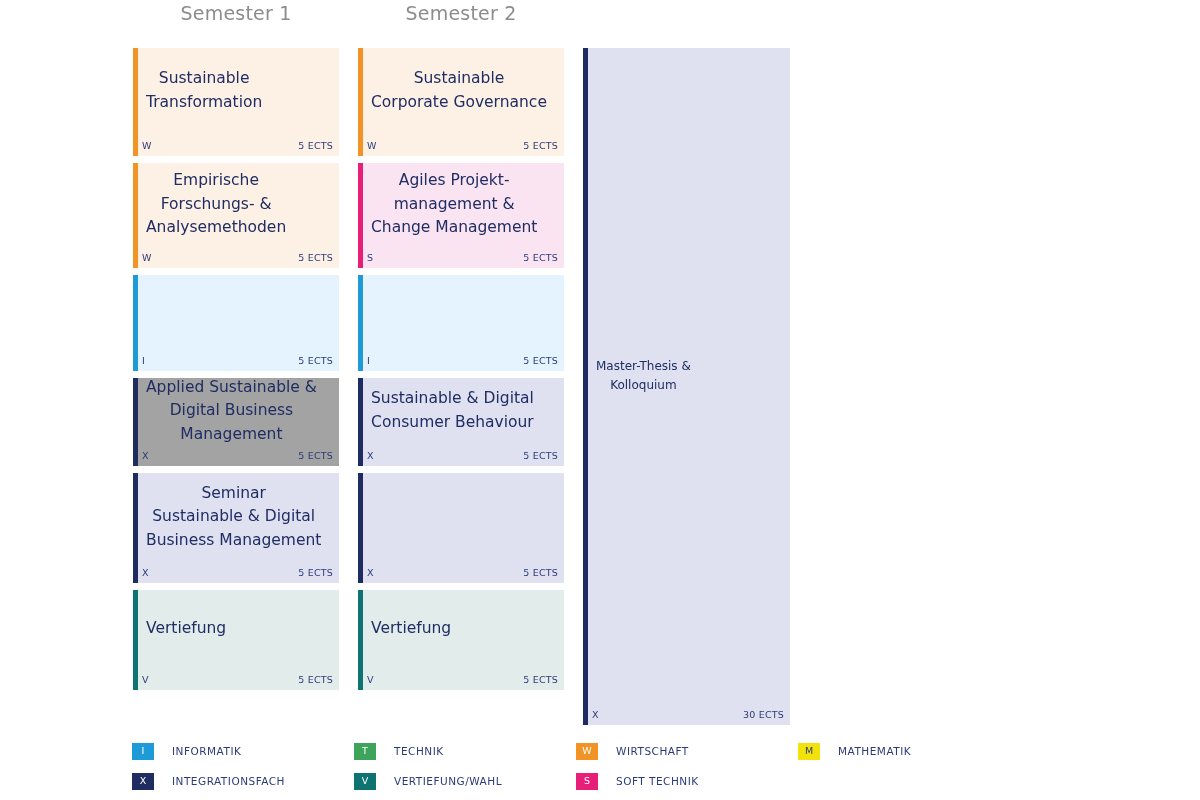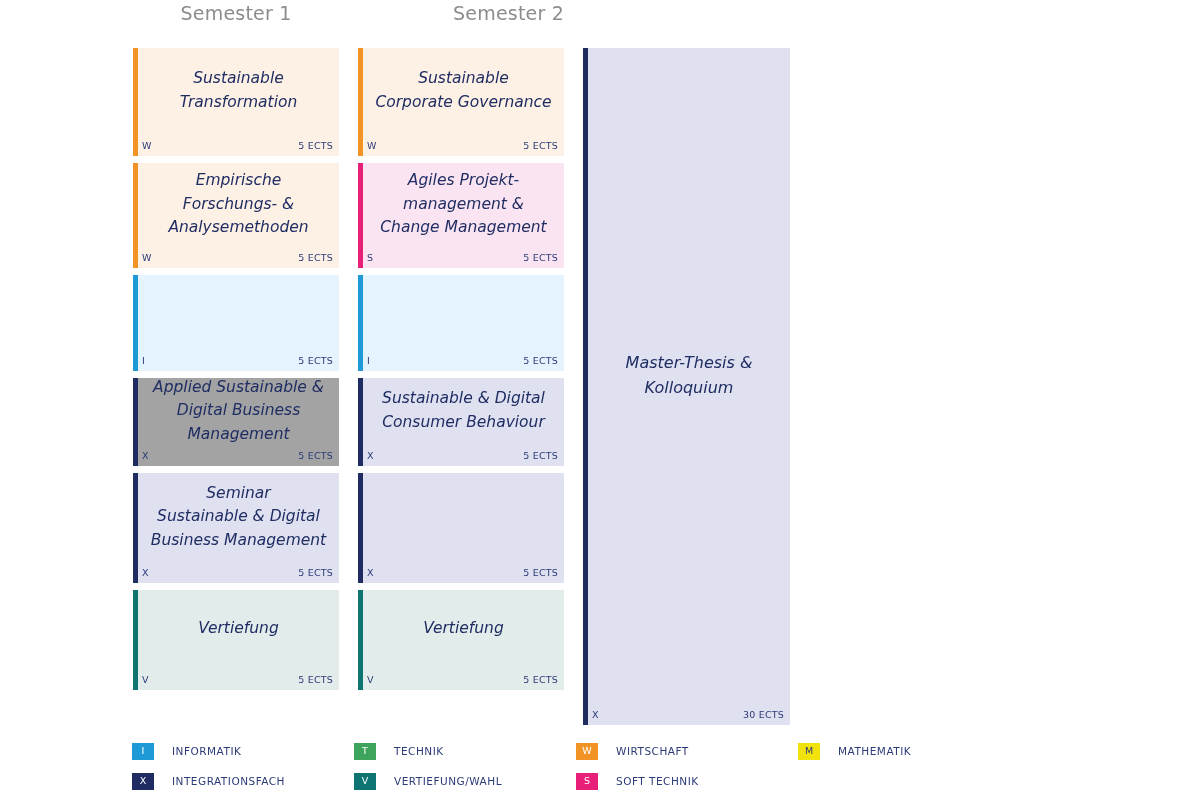--- a/index.html
+++ b/index.html
@@ -54,23 +54,22 @@
   }
 
   .card-body {
     position: absolute;
     left: 9px;
     right: 4px;
     top: 0;
     bottom: 22px;
     display: flex;
     align-items: center;
-    justify-content: center;
+    justify-content: flex-start;
     padding: 0 4px;
-    font-style: italic;
   }
 
   .card-title {
     text-align: center;
     font-size: 15.5px;
     line-height: 1.52;
     color: #1f2d63;
     font-weight: 400;
   }
 
@@ -85,21 +84,21 @@
     justify-content: space-between;
     font-size: 9.5px;
     color: #2c3b78;
     letter-spacing: 0.3px;
   }
   .card-footer .cat { text-transform: uppercase; }
   .card-footer .ects { letter-spacing: 0.2px; }
 
   
   .card.thesis .card-body { align-items: center; }
-  .card.thesis .card-title { font-size: 16px; }
+  .card.thesis .card-title { font-size: 12px; }
 
   
   .legend {
     position: absolute;
     left: 90px;
     top: 736px;
     width: 900px;
   }
   .legend-row {
     position: relative;
@@ -130,21 +129,21 @@
     letter-spacing: 0.5px;
     white-space: nowrap;
   }
 </style>
 </head>
 <body>
 
 <div class="canvas">
 
   <div class="sem-header" style="left:91px; width:206px;">Semester 1</div>
-  <div class="sem-header" style="left:316px; width:206px;text-align:right;">Semester 2</div>
+  <div class="sem-header" style="left:316px; width:206px;">Semester 2</div>
 
   <div class="column" id="col-0" style="left:91px; width:206px;">
       <div class="card" style="height: 108px; background: rgb(253, 240, 229);">
         <div class="card-accent" style="background: rgb(242, 148, 37);"></div>
         <div class="card-body">
           <div class="card-title">Sustainable<br>Transformation</div>
         </div>
         <div class="card-footer">
           <span class="cat">W</span>
           <span class="ects">5 ECTS</span>

